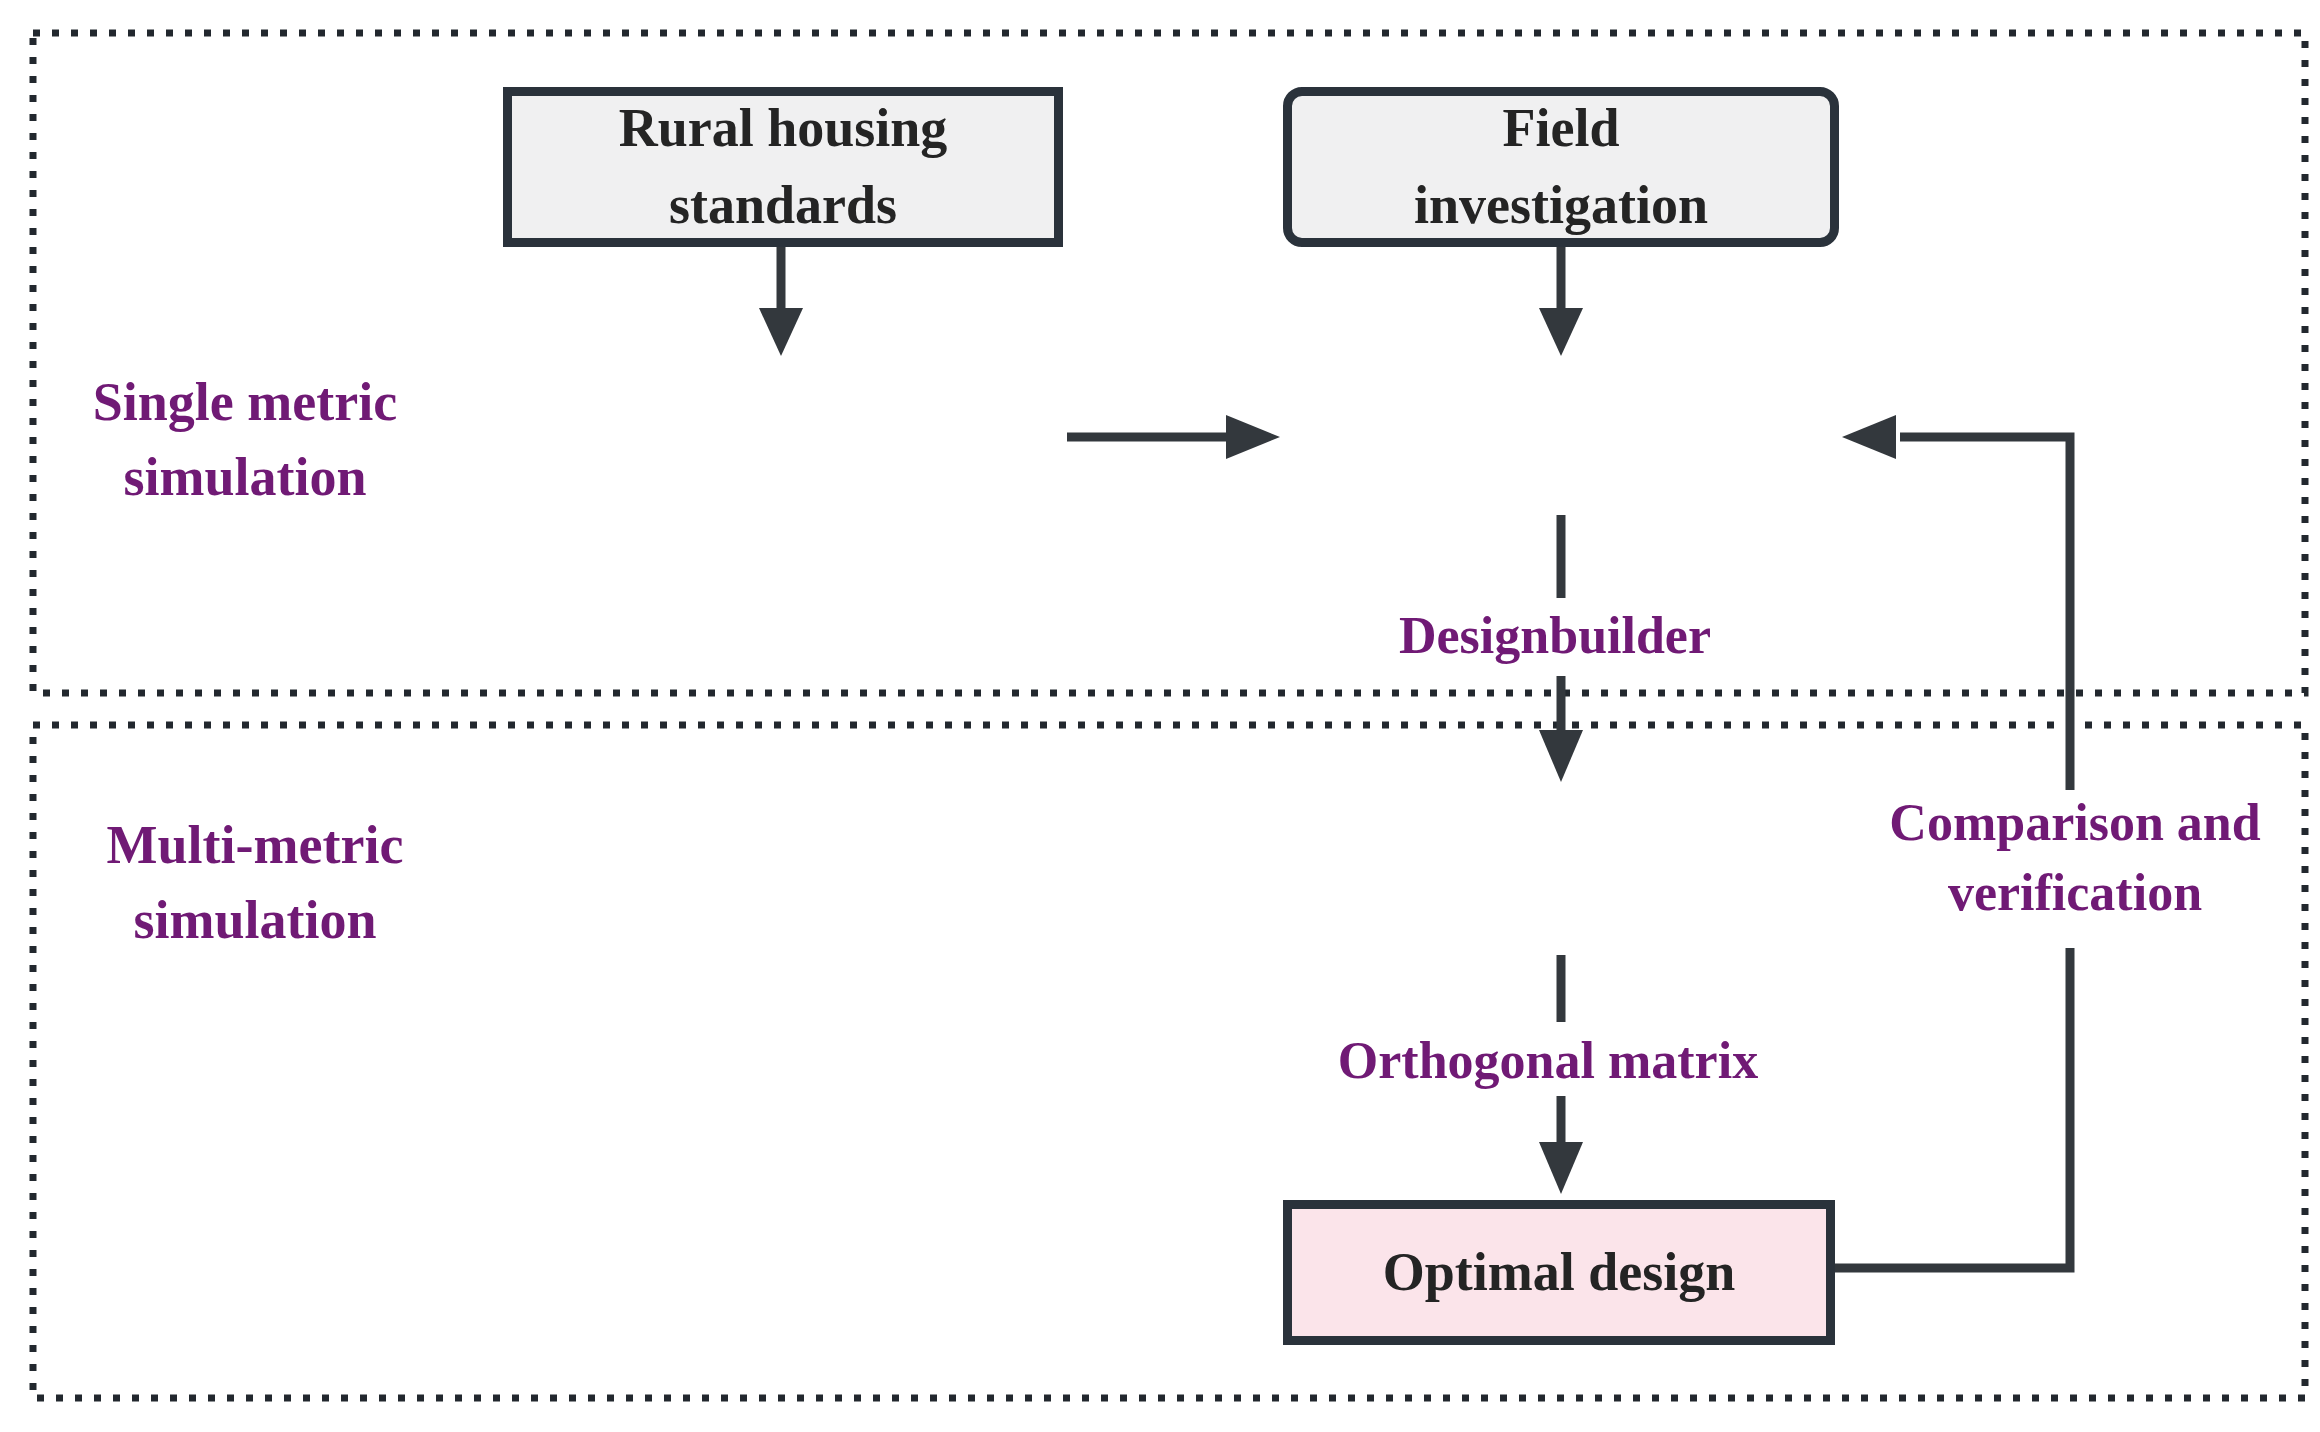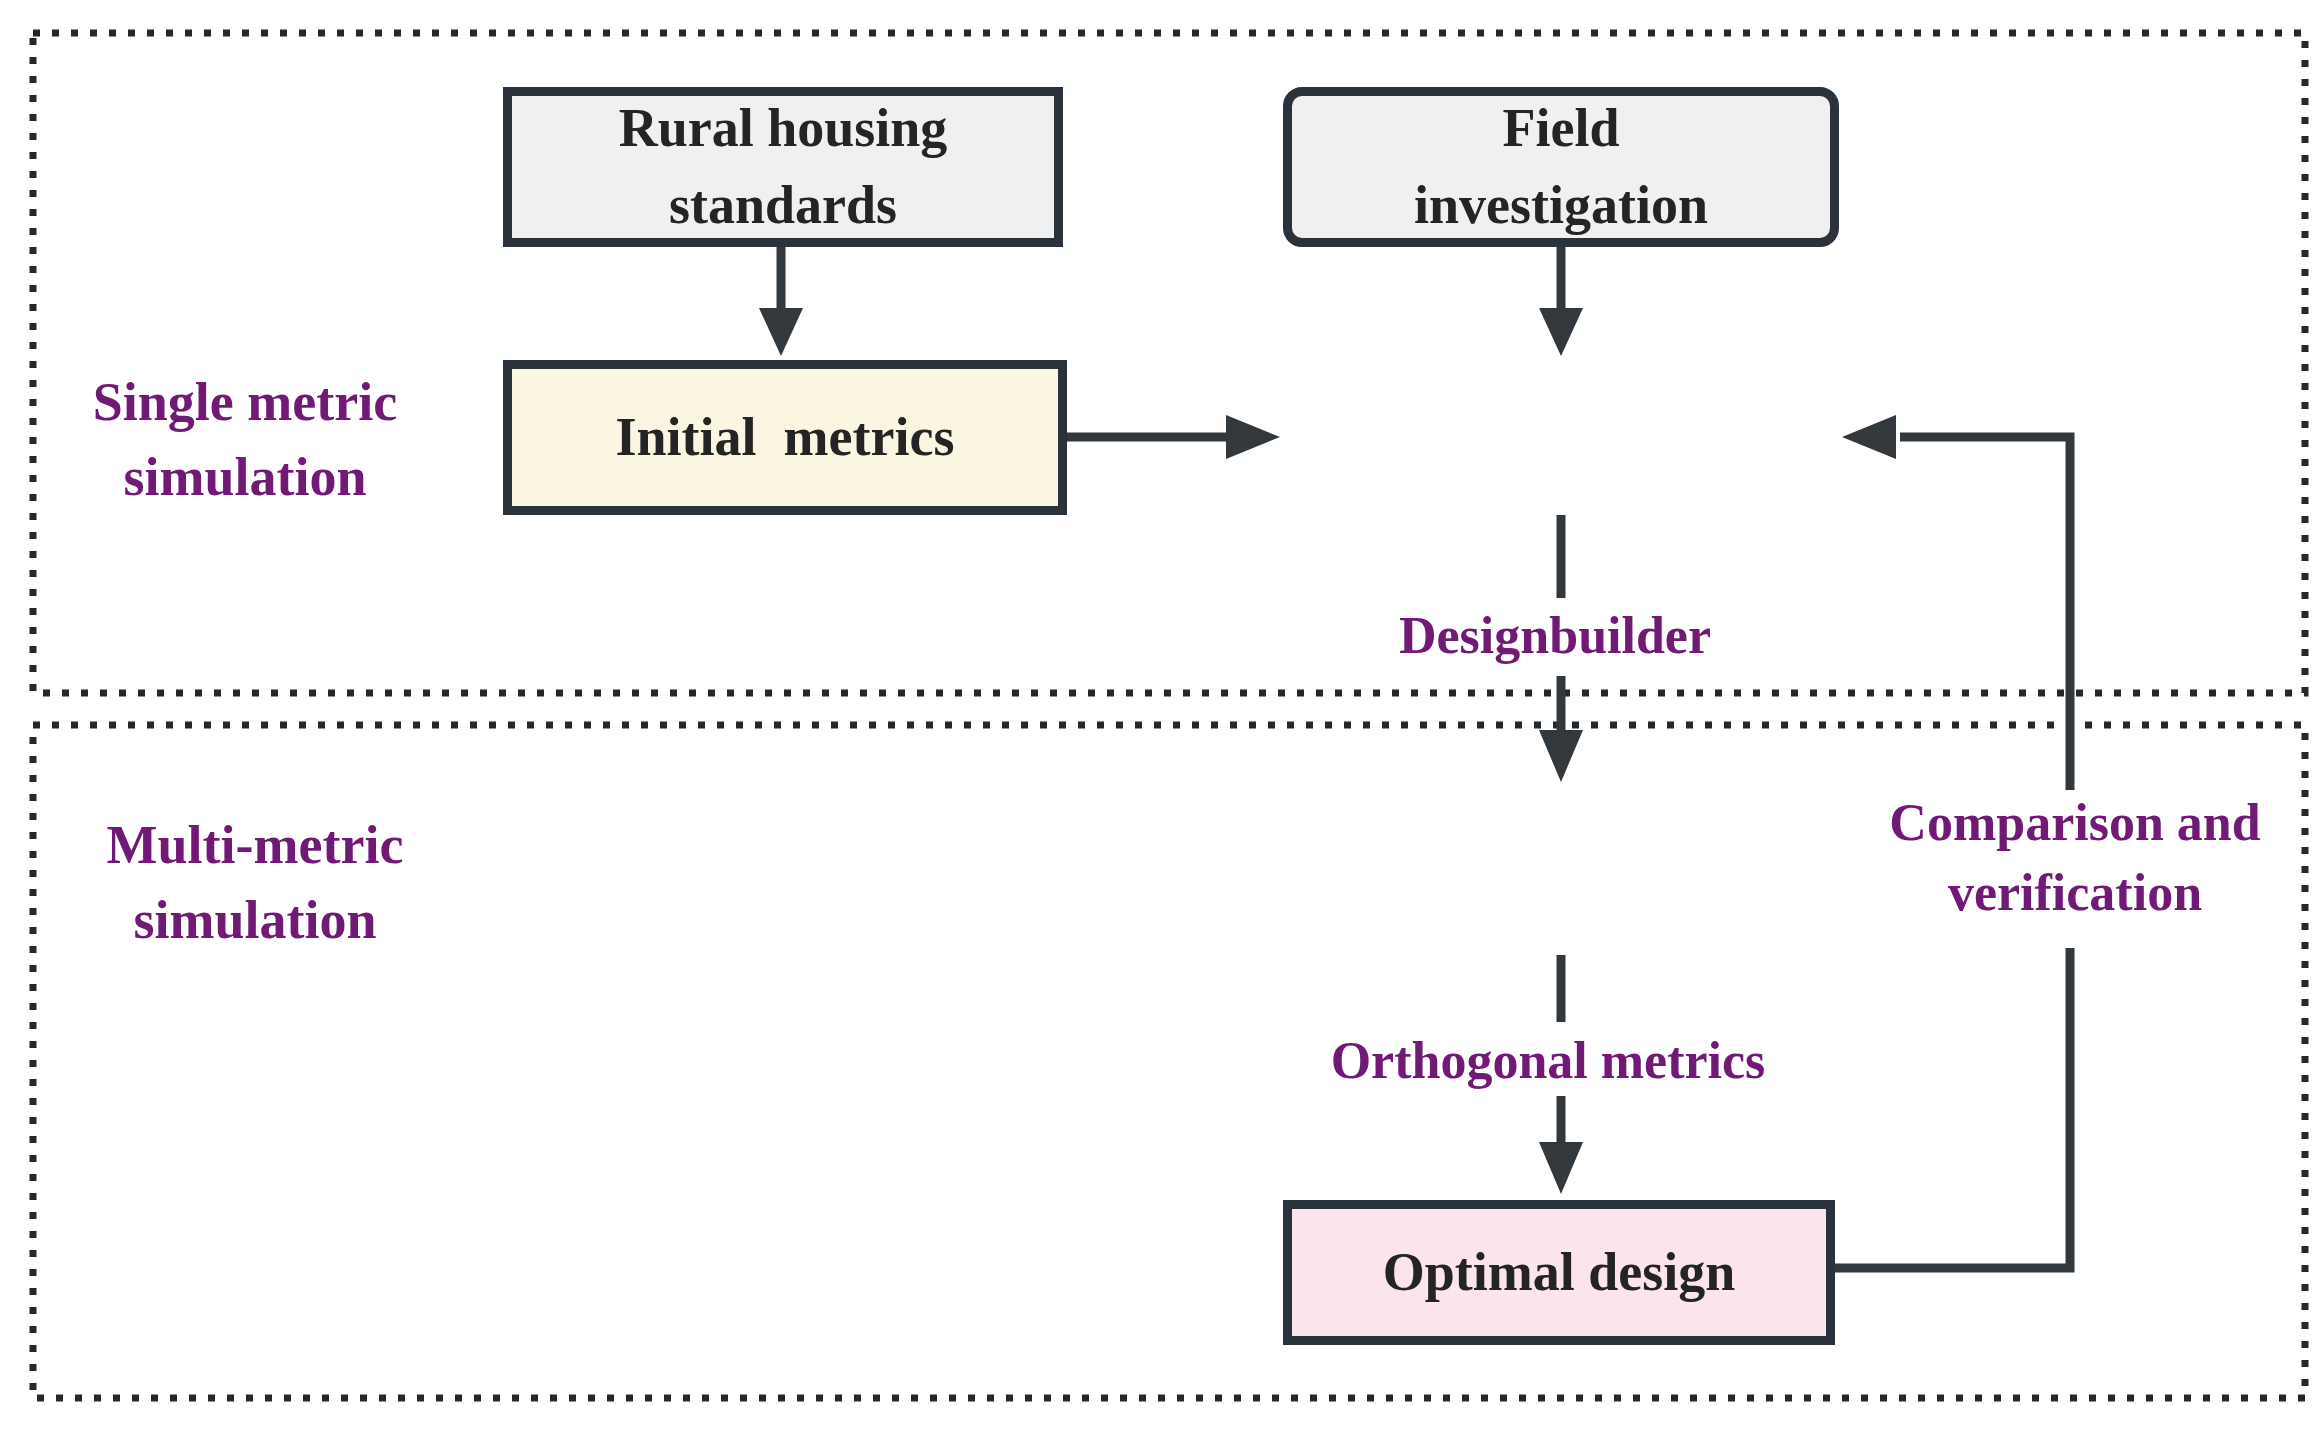--- a/index.html
+++ b/index.html
@@ -115,26 +115,25 @@
 
   <div class="section-label" id="label-multi">Multi-metric
 simulation</div>
 
   <div class="node fill-gray" id="node-rural">Rural housing
 standards</div>
 
   <div class="node fill-gray" id="node-field">Field
 investigation</div>
 
-  <div class="node fill-cream" id="node-initial">Initial  metrics</div>
 
 
 
   <div class="node fill-pink" id="node-optimal">Optimal design</div>
 
   <div class="edge-label" id="label-designb">Designbuilder</div>
 
-  <div class="edge-label" id="label-orthogonal">Orthogonal metrics</div>
+  <div class="edge-label" id="label-orthogonal">Orthogonal matrix</div>
 
   <div class="edge-label" id="label-comparison">Comparison and
 verification</div>
 
 </div>
 
 </body></html>

